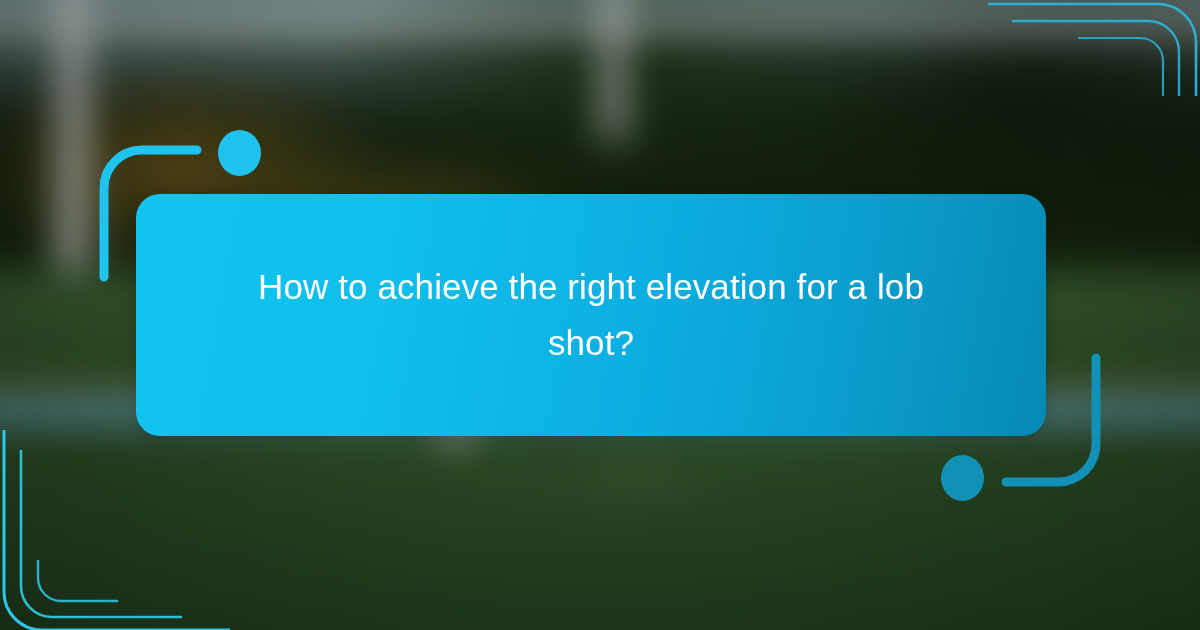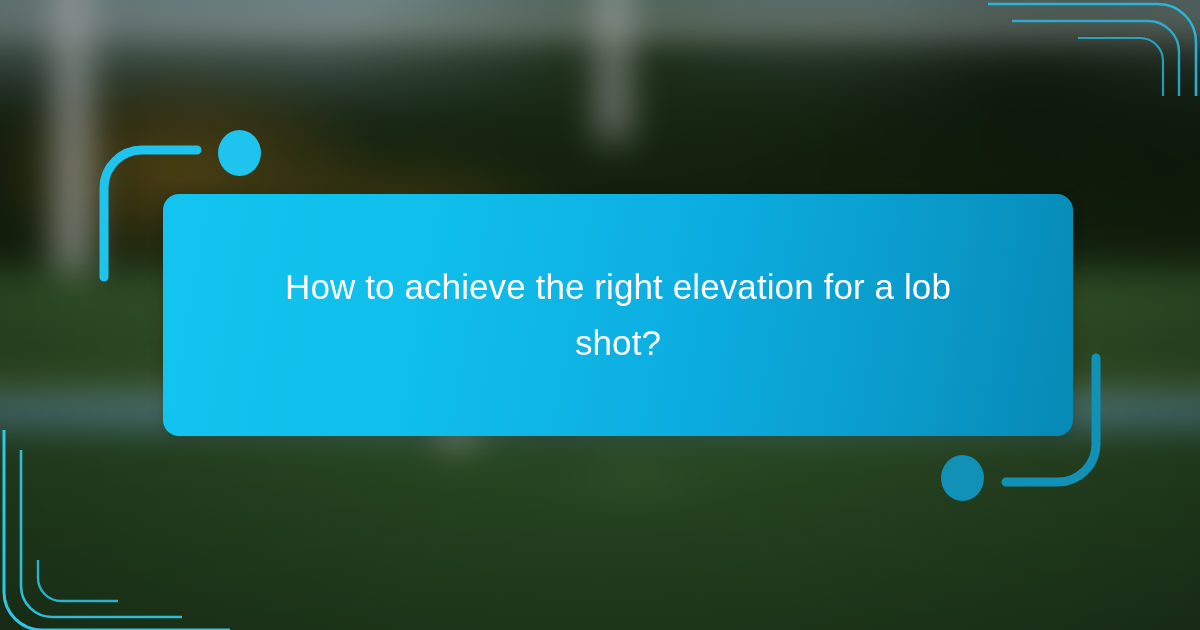--- a/index.html
+++ b/index.html
@@ -139,25 +139,25 @@
   }
   .dot-br {
     left: 941px; top: 455px;
     width: 43px; height: 46px;
     background: #1291b6;
   }
 
   
   .card {
     position: absolute;
-    left: 163px;
+    left: 136px;
     top: 194px;
     width: 910px;
     height: 242px;
-    border-radius: 16px;
+    border-radius: 24px;
     background: linear-gradient(100deg, #12c4ef 0%, #10bfeb 28%, #0cade0 58%, #0a9ac9 82%, #0689b5 100%);
     display: flex;
     align-items: center;
     justify-content: center;
     box-shadow: 0 2px 14px rgba(0,0,0,.18);
   }
   .card-title {
     color: #ffffff;
     font-size: 35px;
     font-weight: 400;

